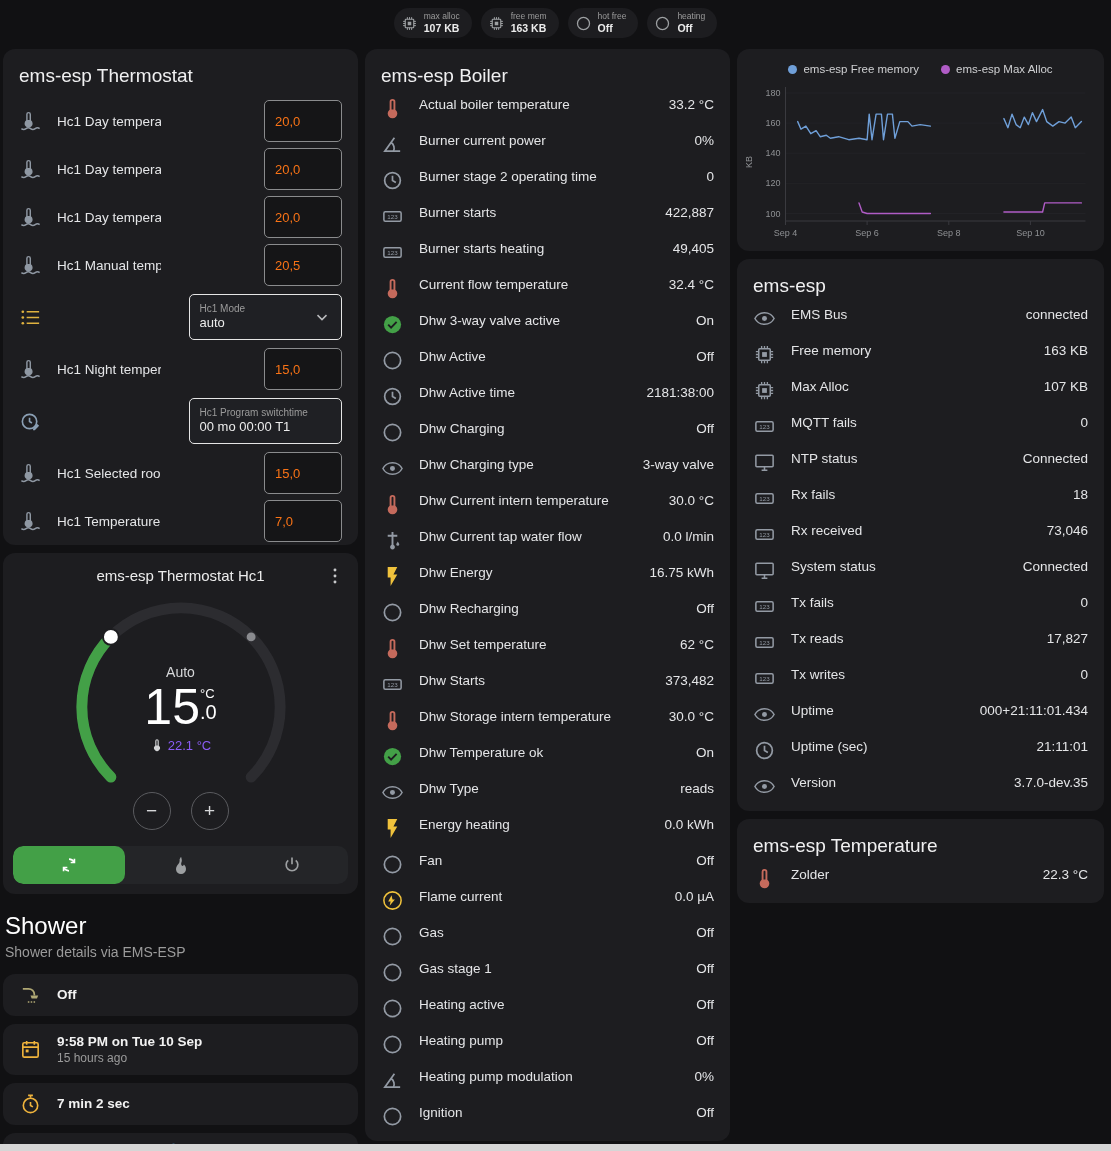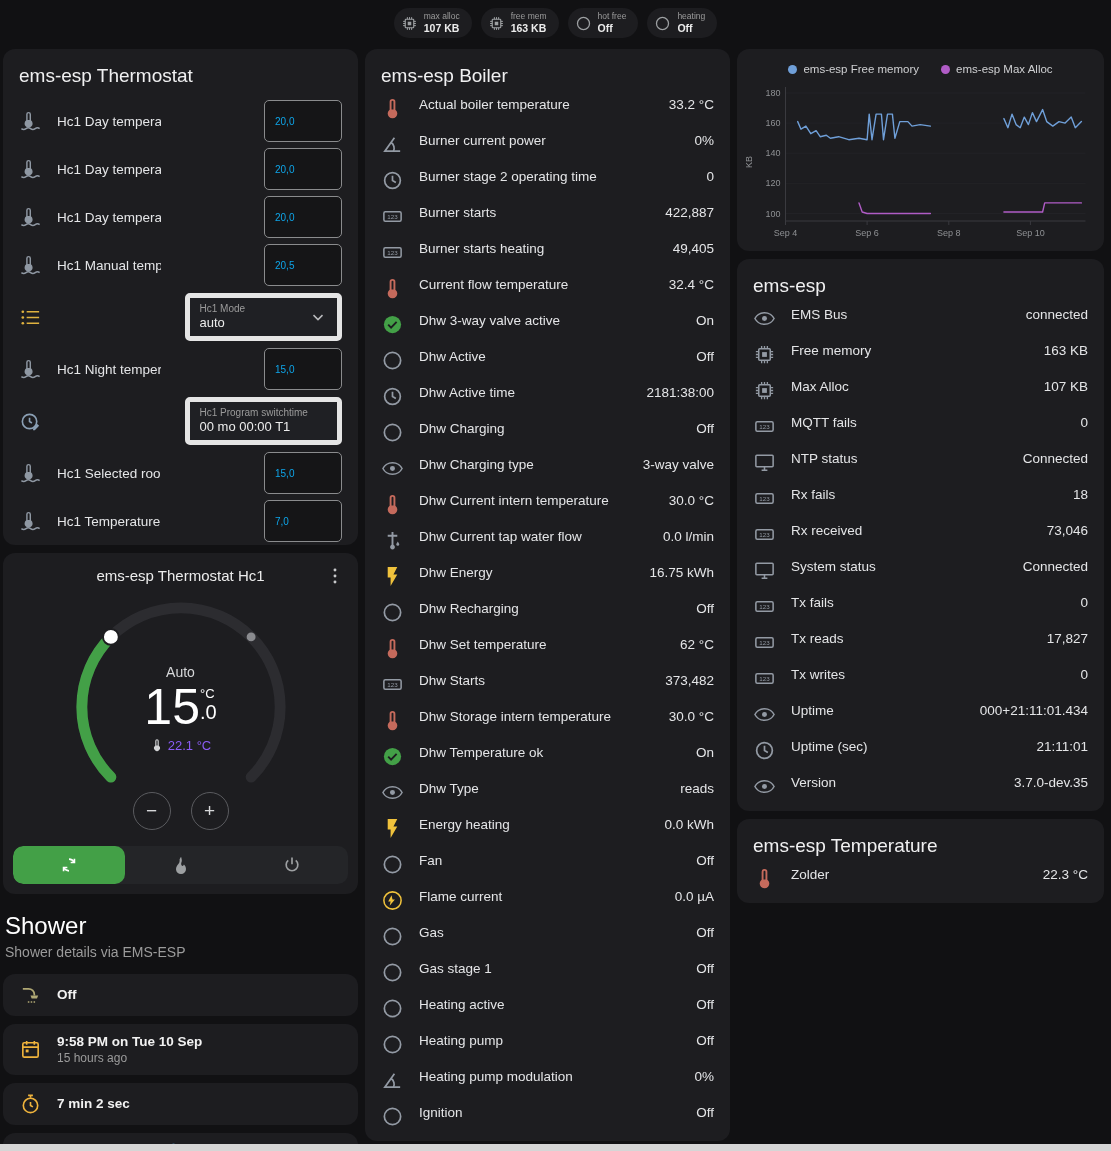--- a/index.html
+++ b/index.html
@@ -39,22 +39,22 @@
   .ic-flash,.ic-flash-circle{color:#f0c23c}
   .ic-list{color:#dfb23f}
   .ic-calendar,.ic-timer{color:#f0b43c}
   .ic-shower{color:#b0a874}
   .ic-snowflake{color:#58a6d8}
   .ic-clock-edit{color:#8ba0b5}
 
   
   .trow{display:flex;align-items:center;padding:3px 16px;height:48px;box-sizing:border-box;}
   .num-input{width:78px;height:42px;border:1px solid #8a8b8d;border-radius:5px;background:#151517;
-    display:flex;align-items:center;padding-left:10px;font-size:10px;color:#0ea5e9;box-sizing:border-box;flex:none;}
-  .selbox{flex:1;min-height:46px;border:5px solid #e5e5e5;border-radius:5px;background:#1f2024;
+    display:flex;align-items:center;padding-left:10px;font-size:13px;color:#f97316;box-sizing:border-box;flex:none;}
+  .selbox{flex:1;min-height:46px;border:1px solid #e5e5e5;border-radius:5px;background:#1f2024;
     padding:5px 10px;display:none;align-items:center;box-sizing:border-box;}
   .selbox-texts{display:flex;flex-direction:column;line-height:1.25;flex:1;min-width:0}
   .selbox-label{font-size:10px;color:#9b9b9b;}
   .selbox-value{font-size:13px;color:#ececec;}
   .selbox-chevron{width:18px;height:18px;color:#b9babd;flex:none}
   .t-select,.t-field{height:56px;}
   .t-select .selbox,.t-field .selbox{display:flex;}
 
   
   .hc1-head{display:flex;align-items:center;justify-content:center;position:relative;padding:14px 16px 0;}

